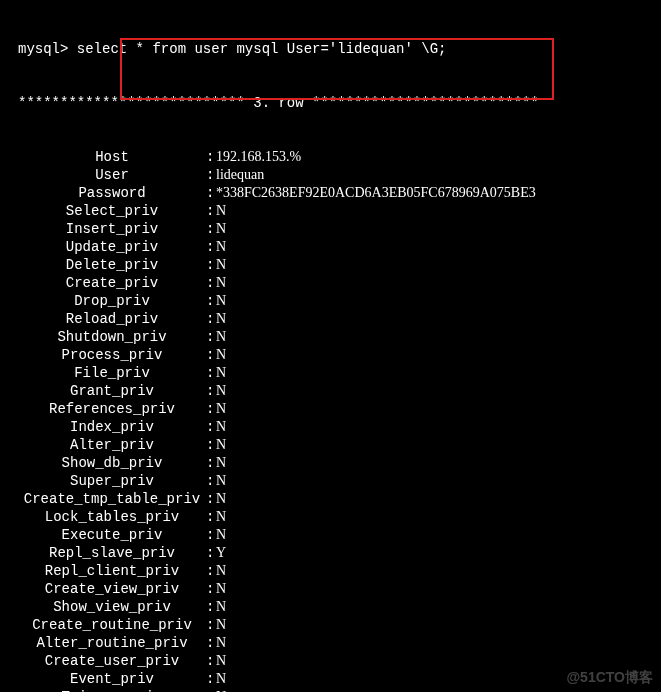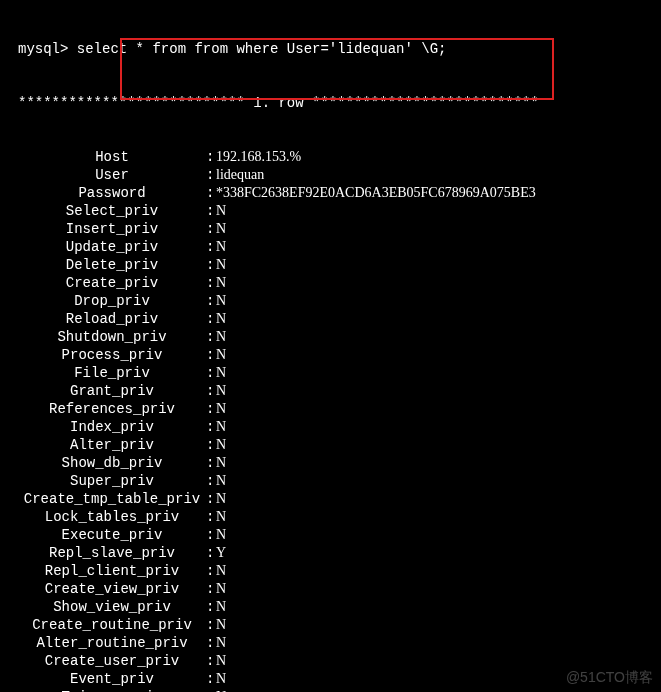--- a/index.html
+++ b/index.html
@@ -43,25 +43,26 @@
     border: 2px solid #d22;
     pointer-events: none;
   }
   .watermark {
     position: absolute;
     right: 8px;
     bottom: 6px;
     color: rgba(255,255,255,0.25);
     font-family: sans-serif;
     font-size: 14px;
+    font-weight: bold;
   }
 </style>
 </head>
 <body>
 
 <div class="terminal">
-  <div class="row"><span>mysql&gt; </span><span>select * from from where User='lidequan' \G;</span></div>
-  <div class="row">*************************** 1. row ***************************</div>
+  <div class="row"><span>mysql&gt; </span><span>select * from user mysql User='lidequan' \G;</span></div>
+  <div class="row">*************************** 3. row ***************************</div>
   <div id="rows-container"><div class="row"><span class="label">Host</span><span class="sep">: </span><span class="value">192.168.153.%</span></div><div class="row"><span class="label">User</span><span class="sep">: </span><span class="value">lidequan</span></div><div class="row"><span class="label">Password</span><span class="sep">: </span><span class="value">*338FC2638EF92E0ACD6A3EB05FC678969A075BE3</span></div><div class="row"><span class="label">Select_priv</span><span class="sep">: </span><span class="value">N</span></div><div class="row"><span class="label">Insert_priv</span><span class="sep">: </span><span class="value">N</span></div><div class="row"><span class="label">Update_priv</span><span class="sep">: </span><span class="value">N</span></div><div class="row"><span class="label">Delete_priv</span><span class="sep">: </span><span class="value">N</span></div><div class="row"><span class="label">Create_priv</span><span class="sep">: </span><span class="value">N</span></div><div class="row"><span class="label">Drop_priv</span><span class="sep">: </span><span class="value">N</span></div><div class="row"><span class="label">Reload_priv</span><span class="sep">: </span><span class="value">N</span></div><div class="row"><span class="label">Shutdown_priv</span><span class="sep">: </span><span class="value">N</span></div><div class="row"><span class="label">Process_priv</span><span class="sep">: </span><span class="value">N</span></div><div class="row"><span class="label">File_priv</span><span class="sep">: </span><span class="value">N</span></div><div class="row"><span class="label">Grant_priv</span><span class="sep">: </span><span class="value">N</span></div><div class="row"><span class="label">References_priv</span><span class="sep">: </span><span class="value">N</span></div><div class="row"><span class="label">Index_priv</span><span class="sep">: </span><span class="value">N</span></div><div class="row"><span class="label">Alter_priv</span><span class="sep">: </span><span class="value">N</span></div><div class="row"><span class="label">Show_db_priv</span><span class="sep">: </span><span class="value">N</span></div><div class="row"><span class="label">Super_priv</span><span class="sep">: </span><span class="value">N</span></div><div class="row"><span class="label">Create_tmp_table_priv</span><span class="sep">: </span><span class="value">N</span></div><div class="row"><span class="label">Lock_tables_priv</span><span class="sep">: </span><span class="value">N</span></div><div class="row"><span class="label">Execute_priv</span><span class="sep">: </span><span class="value">N</span></div><div class="row"><span class="label">Repl_slave_priv</span><span class="sep">: </span><span class="value">Y</span></div><div class="row"><span class="label">Repl_client_priv</span><span class="sep">: </span><span class="value">N</span></div><div class="row"><span class="label">Create_view_priv</span><span class="sep">: </span><span class="value">N</span></div><div class="row"><span class="label">Show_view_priv</span><span class="sep">: </span><span class="value">N</span></div><div class="row"><span class="label">Create_routine_priv</span><span class="sep">: </span><span class="value">N</span></div><div class="row"><span class="label">Alter_routine_priv</span><span class="sep">: </span><span class="value">N</span></div><div class="row"><span class="label">Create_user_priv</span><span class="sep">: </span><span class="value">N</span></div><div class="row"><span class="label">Event_priv</span><span class="sep">: </span><span class="value">N</span></div><div class="row"><span class="label">Trigger_priv</span><span class="sep">: </span><span class="value">N</span></div></div>
   <div class="highlight-box" id="hlbox" style="top: 38px; left: 120px; width: 430px; height: 58px;"></div>
 </div>
 
 <div class="watermark">@51CTO博客</div>
 
 </body></html>

